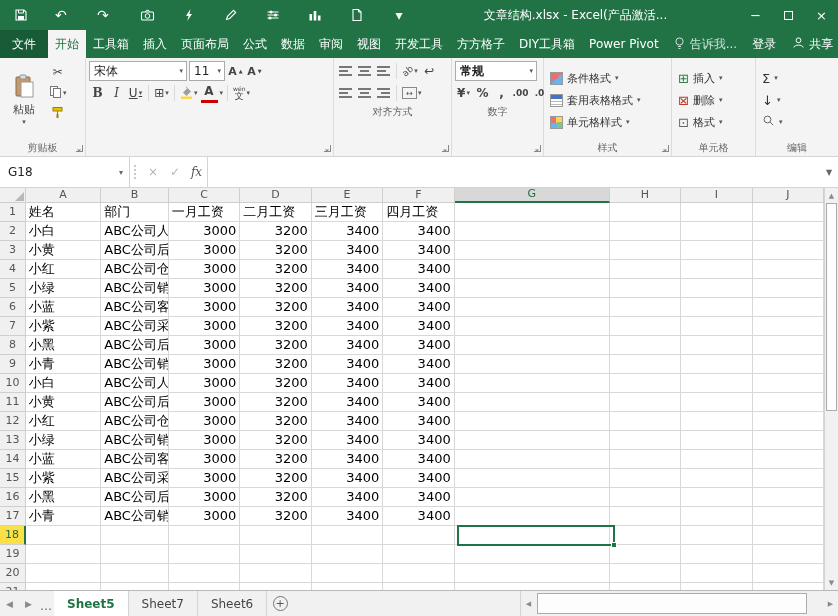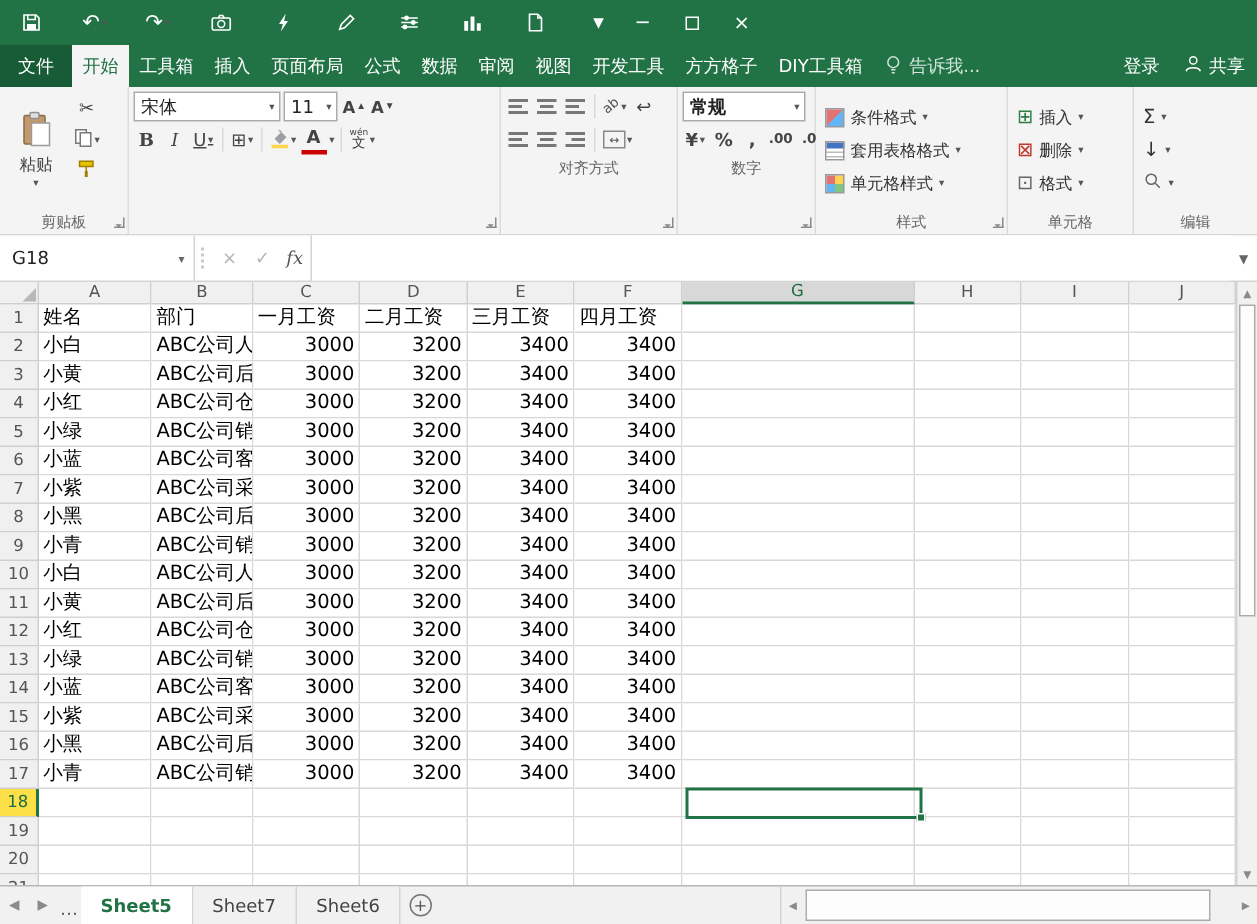--- a/index.html
+++ b/index.html
@@ -189,20 +189,21 @@
           </svg>
         </span>
       <span class="qbtn">
           <svg width="14" height="14" viewBox="0 0 14 14">
             <path d="M3 1.5h5.5l2.5 2.5v8.5H3z" fill="none" stroke="#fff" stroke-width="1.1"></path>
             <path d="M8.5 1.5V4H11" fill="none" stroke="#fff"></path>
           </svg>
         </span>
       <span class="qbtn">▾</span>
     </div>
+    <div class="tb-title">文章结构.xlsx - Excel(产品激活...</div>
     <div class="win-controls">
       <span class="win-btn">─</span>
       <span class="win-btn">
           <span class="restore-box"></span>
         </span>
       <span class="win-btn">×</span>
     </div>
   </div>
 
   <div class="tabrow">
@@ -212,20 +213,21 @@
         <div class="rtab">工具箱</div>
         <div class="rtab">插入</div>
         <div class="rtab">页面布局</div>
         <div class="rtab">公式</div>
         <div class="rtab">数据</div>
         <div class="rtab">审阅</div>
         <div class="rtab">视图</div>
         <div class="rtab">开发工具</div>
         <div class="rtab">方方格子</div>
         <div class="rtab">DIY工具箱</div>
+        <div class="rtab">Power Pivot</div>
       </div>
     <div class="tellme">
       <span><svg width="13" height="14" viewBox="0 0 13 14">
             <circle cx="6.5" cy="5.5" r="3.6" fill="none" stroke="#cfe3d8"></circle>
             <path d="M5 10.5h3M5.5 12.5h2" stroke="#cfe3d8"></path>
           </svg></span>
       <span>告诉我...</span>
     </div>
     <div class="tabspacer"></div>
     <div class="signin">

